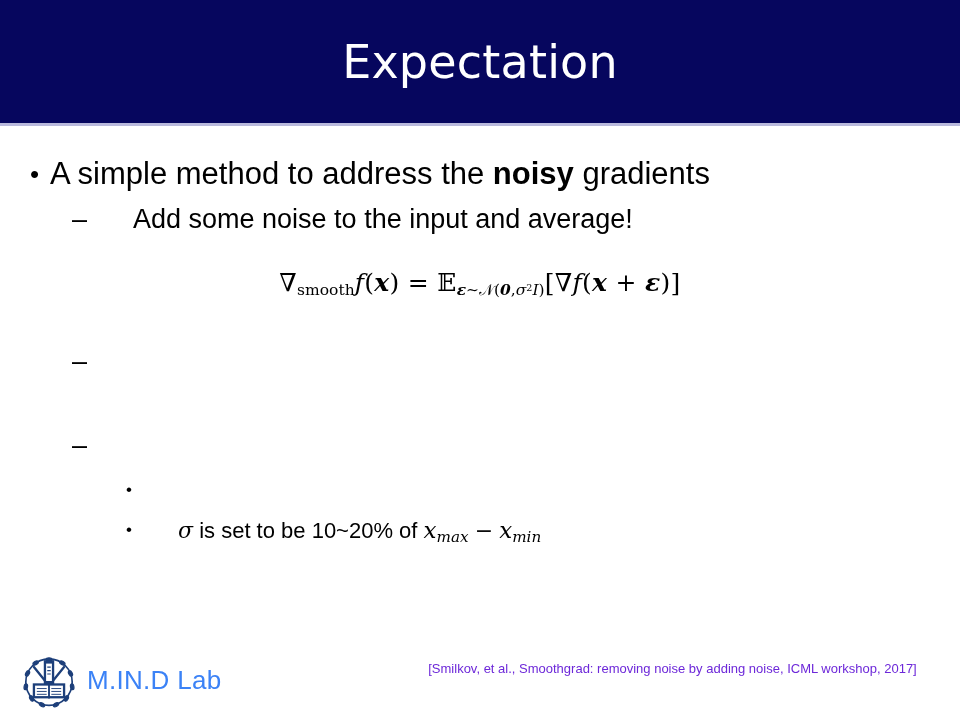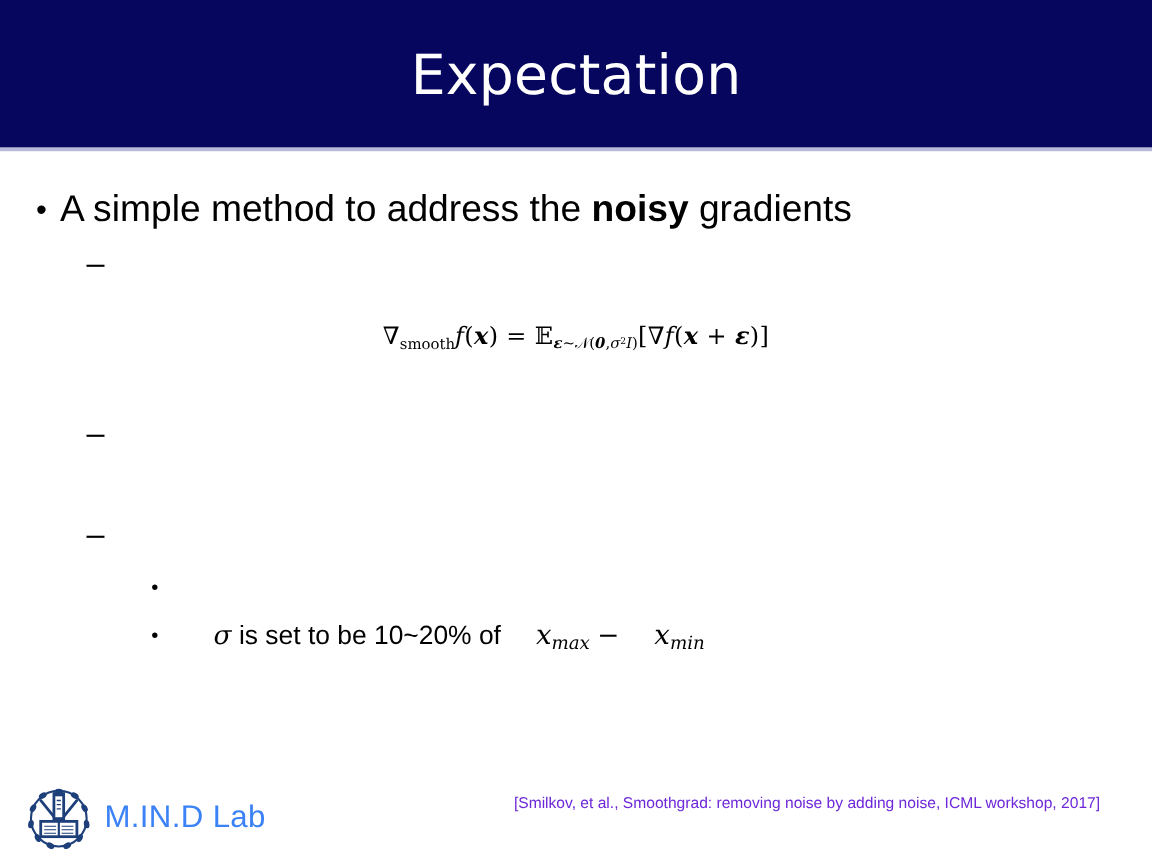--- a/index.html
+++ b/index.html
@@ -120,41 +120,40 @@
   #row-bullet2 { position: absolute; left: 0; top: 76px;  width: 960px; }
   #row-formula { position: absolute; left: 0; top: 142px; width: 960px; text-align: center; }
   #row-bullet3 { position: absolute; left: 0; top: 218px; width: 960px; }
   #row-bullet4 { position: absolute; left: 0; top: 302px; width: 960px; }
   #row-bullet5 { position: absolute; left: 0; top: 345px; width: 960px; }
   #row-bullet6 { position: absolute; left: 0; top: 385px; width: 960px; }
 
   
   .math {
     font-family: "DejaVu Serif", serif;
-    font-size: 20px;
+    font-size: 25px;
     white-space: nowrap;
     letter-spacing: 0.3px;
   }
   .math .it  { font-style: italic; }
   .math .bi  { font-style: italic; font-weight: bold; }
   .math .up  { font-style: normal; }
   .math sub {
     font-size: 0.62em;
     vertical-align: -0.28em;
     letter-spacing: 0;
   }
   .math sup {
     font-size: 0.62em;
     vertical-align: 0.45em;
   }
   .mi {
     font-family: "DejaVu Serif", serif;
     font-style: italic;
     font-size: 23px;
-    margin-left: 23px;
   }
   .mi sub {
     font-size: 0.66em;
     vertical-align: -0.26em;
     font-style: italic;
   }
   .mnorm {
     font-family: "DejaVu Serif", serif;
     font-style: italic;
     font-size: 22px;
@@ -199,20 +198,21 @@
 
 <div class="body-area">
 
   <div class="lvl1" id="row-bullet1">
     <span class="marker">•</span>
     <span class="txt"><span>A simple method to address the </span><span class="b">noisy</span><span> gradients</span></span>
   </div>
 
   <div class="lvl2" id="row-bullet2">
     <span class="marker">–</span>
+    <span class="txt">Add some noise to the input and average!</span>
   </div>
 
   <div id="row-formula">
     <span class="math"><span class="up">∇</span><sub class="up">smooth</sub><span class="it">f</span><span>(</span><span class="bi">x</span><span>)</span>&nbsp;<span>=</span>&nbsp;<span class="up">𝔼</span><sub><span class="bi">ε</span><span>∼</span><span class="up">𝒩</span><span>(</span><span class="bi">0</span><span>,</span><span class="it">σ</span><sup>2</sup><span class="it">I</span><span>)</span></sub><span>[</span><span class="up">∇</span><span class="it">f</span><span>(</span><span class="bi">x</span>&nbsp;<span>+</span>&nbsp;<span class="bi">ε</span><span>)</span><span>]</span></span>
   </div>
 
   <div class="lvl2" id="row-bullet3">
     <span class="marker">–</span>
   </div>
 

